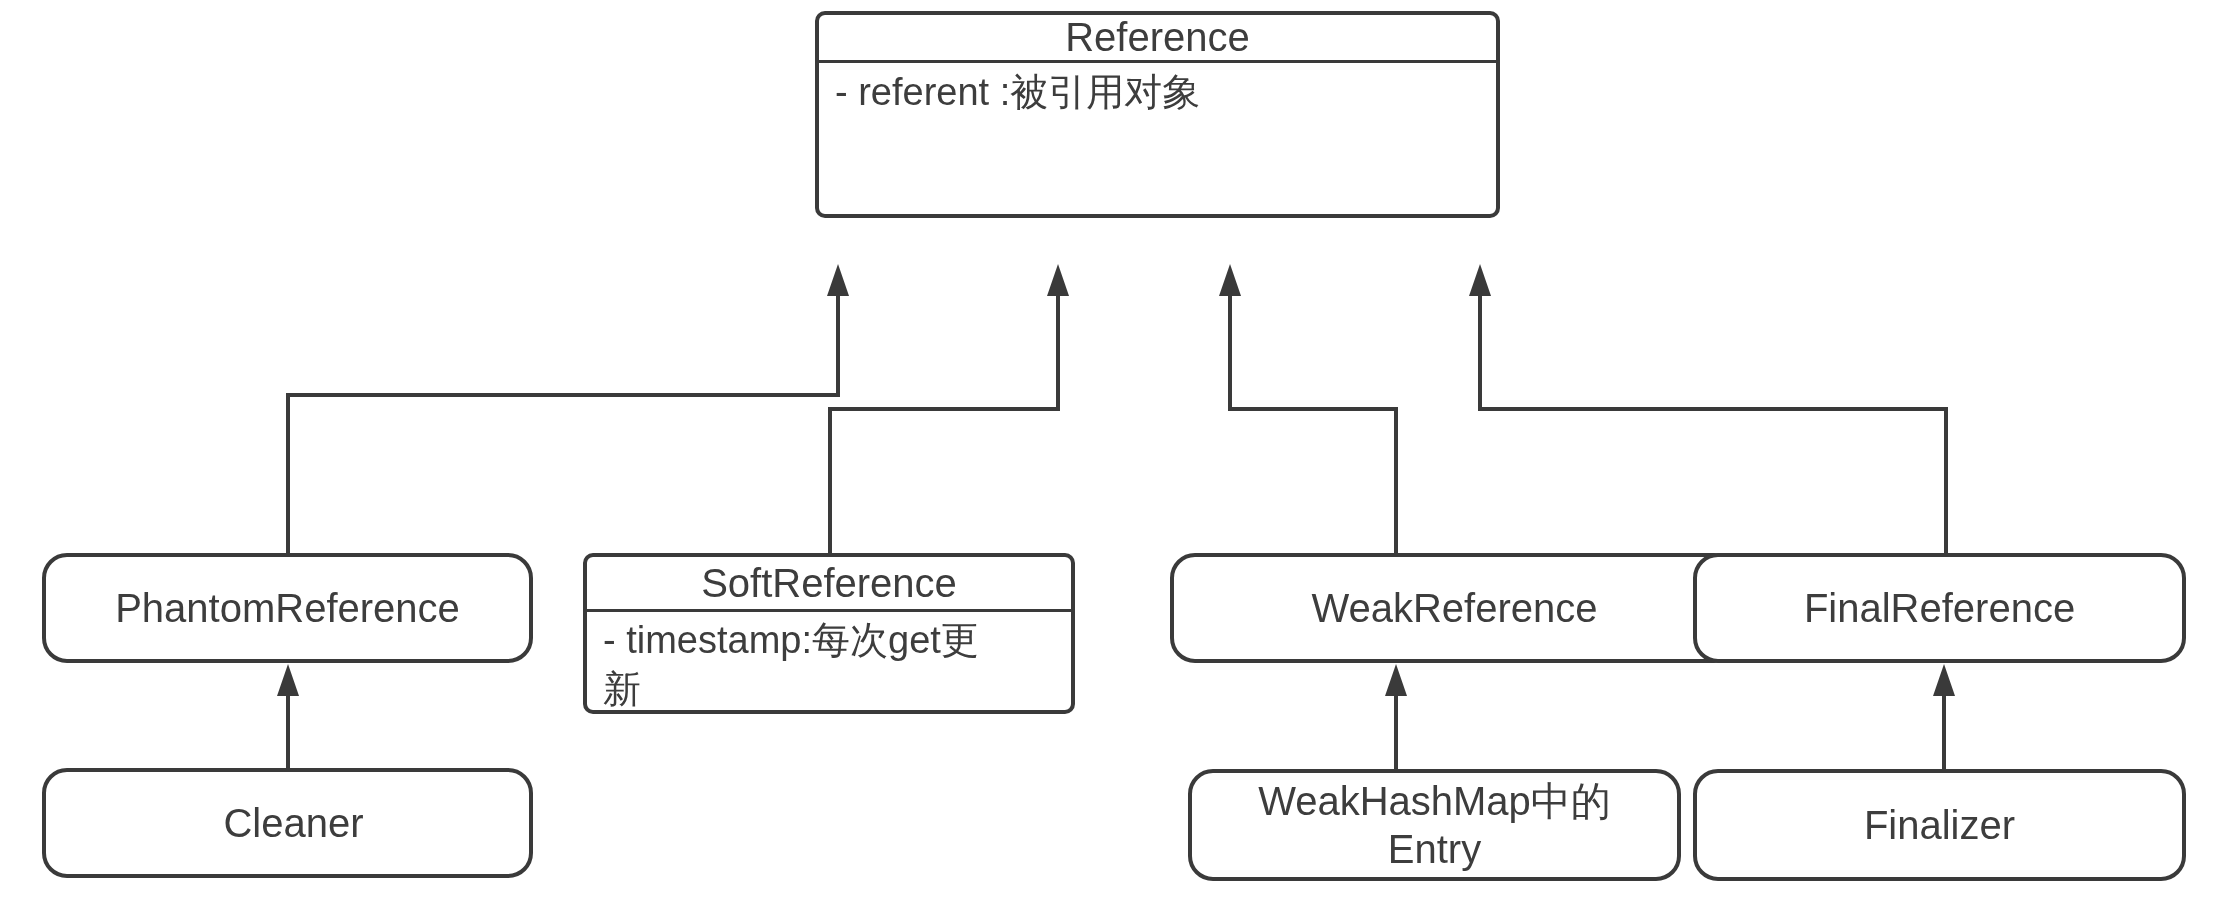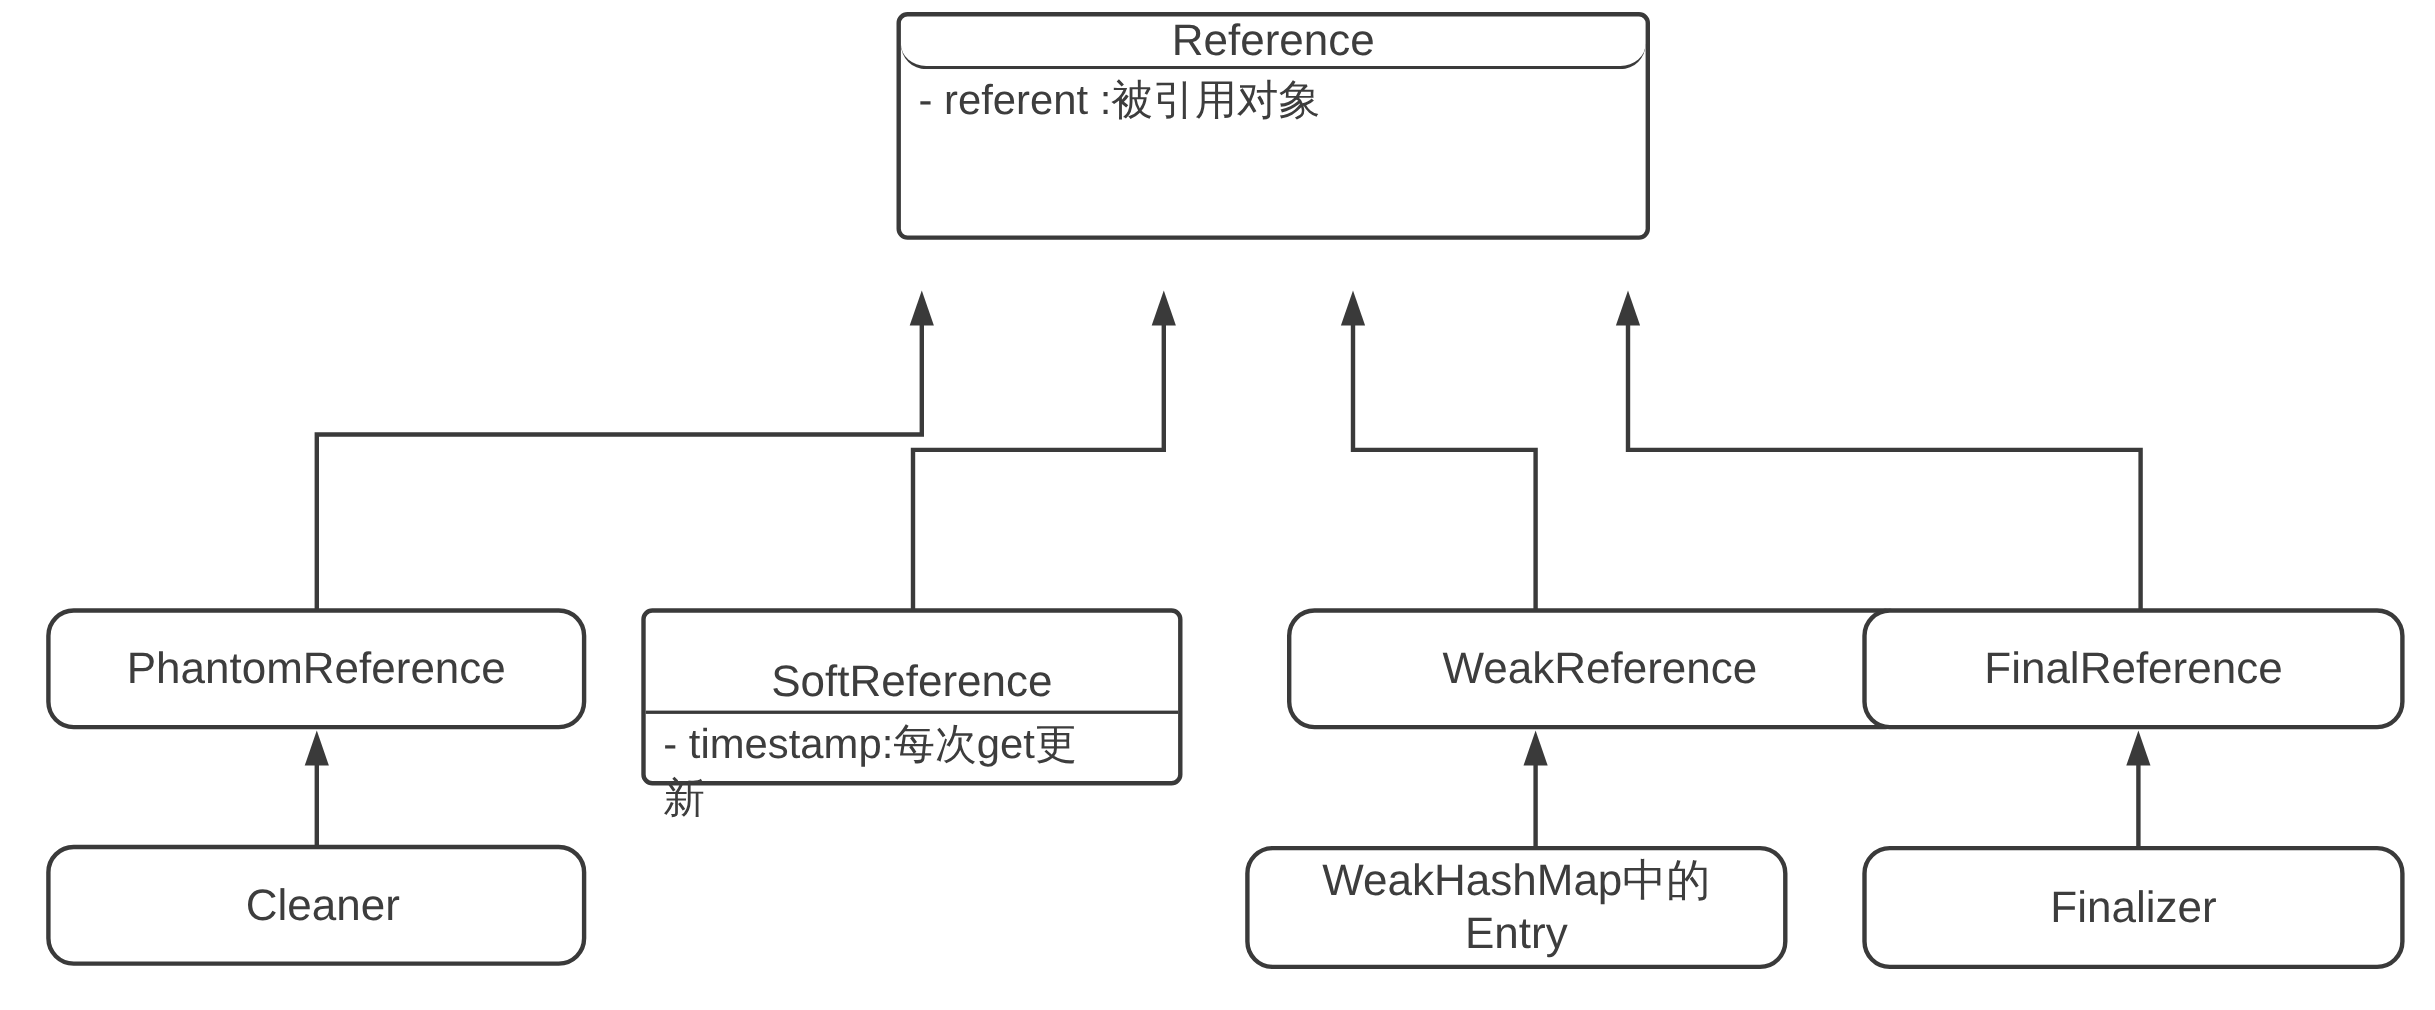--- a/index.html
+++ b/index.html
@@ -42,28 +42,28 @@
     box-sizing: border-box;
   }
   .uml-attrs {
     padding: 4px 10px 0 16px;
     font-size: 38px;
   }
   .attr-line { line-height: 51px; }
   .soft-attrs .attr-line { line-height: 49px; max-width: 395px; }
   .entry-label { max-width: 420px; }
   #box-reference   { left: 815px;  top: 11px;  width: 685px; height: 207px; }
-  #ref-title       { height: 48px; border-radius: 23px; }
+  #ref-title       { height: 48px; }
   #box-phantom     { left: 42px;   top: 553px; width: 491px; height: 110px; }
   #box-soft        { left: 583px;  top: 553px; width: 492px; height: 161px; }
-  #soft-title      { height: 55px; margin-top: 37px; }
+  #soft-title      { height: 55px; }
   #box-weak        { left: 1170px; top: 553px; width: 569px; height: 110px; }
   #box-final       { left: 1693px; top: 553px; width: 493px; height: 110px; }
   #box-cleaner     { left: 42px;   top: 768px; width: 491px; height: 110px; padding-left: 12px; }
-  #box-entry       { left: 1132px; top: 769px; width: 493px; height: 112px; }
+  #box-entry       { left: 1188px; top: 769px; width: 493px; height: 112px; }
   #box-finalizer   { left: 1693px; top: 769px; width: 493px; height: 112px; }
 </style>
 </head>
 <body>
 
 <div id="canvas">
 
   <svg id="connector-layer" width="2214" height="918" viewBox="0 0 2214 918">
     <g stroke="#3a3a3a" stroke-width="4" fill="none">
       <polyline points="288,556 288,395 838,395 838,294"></polyline>

